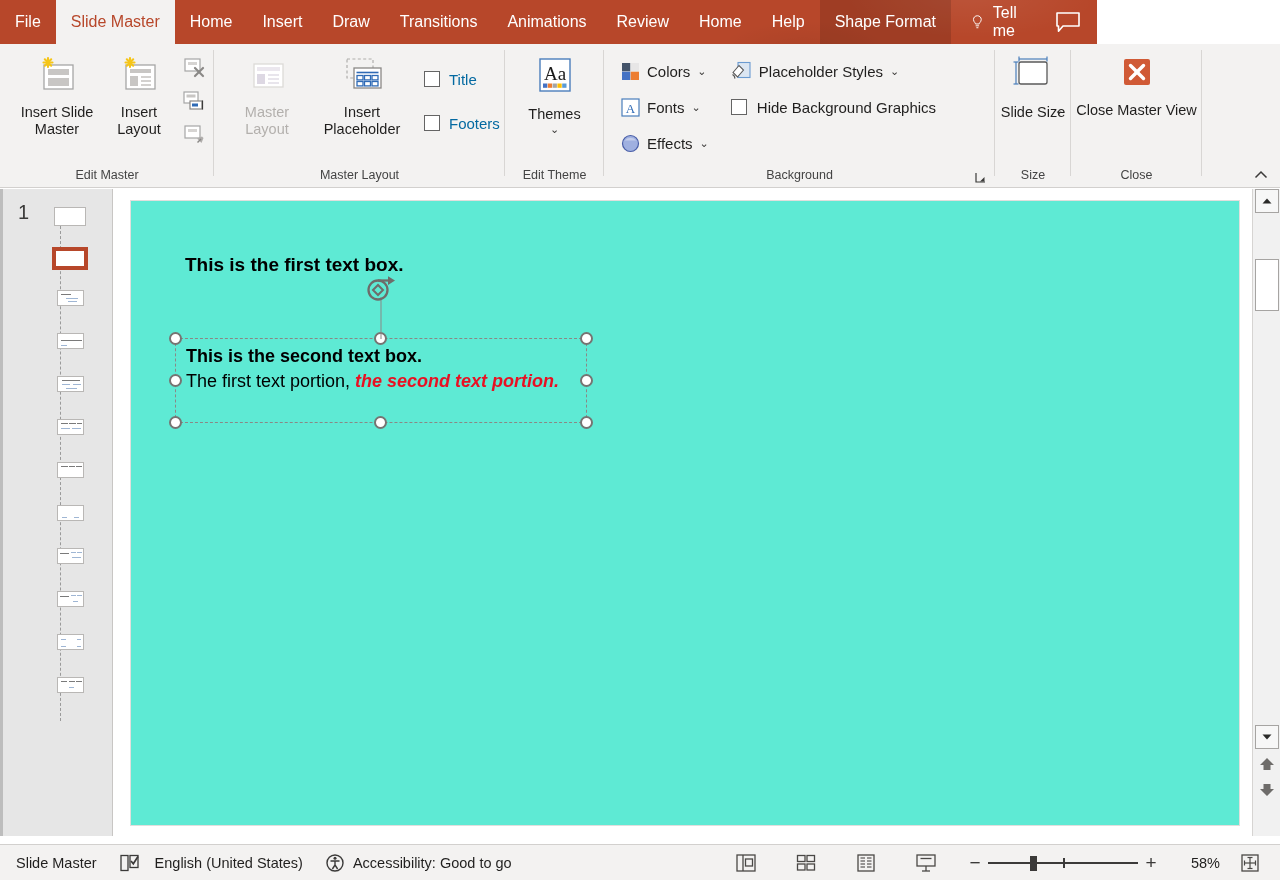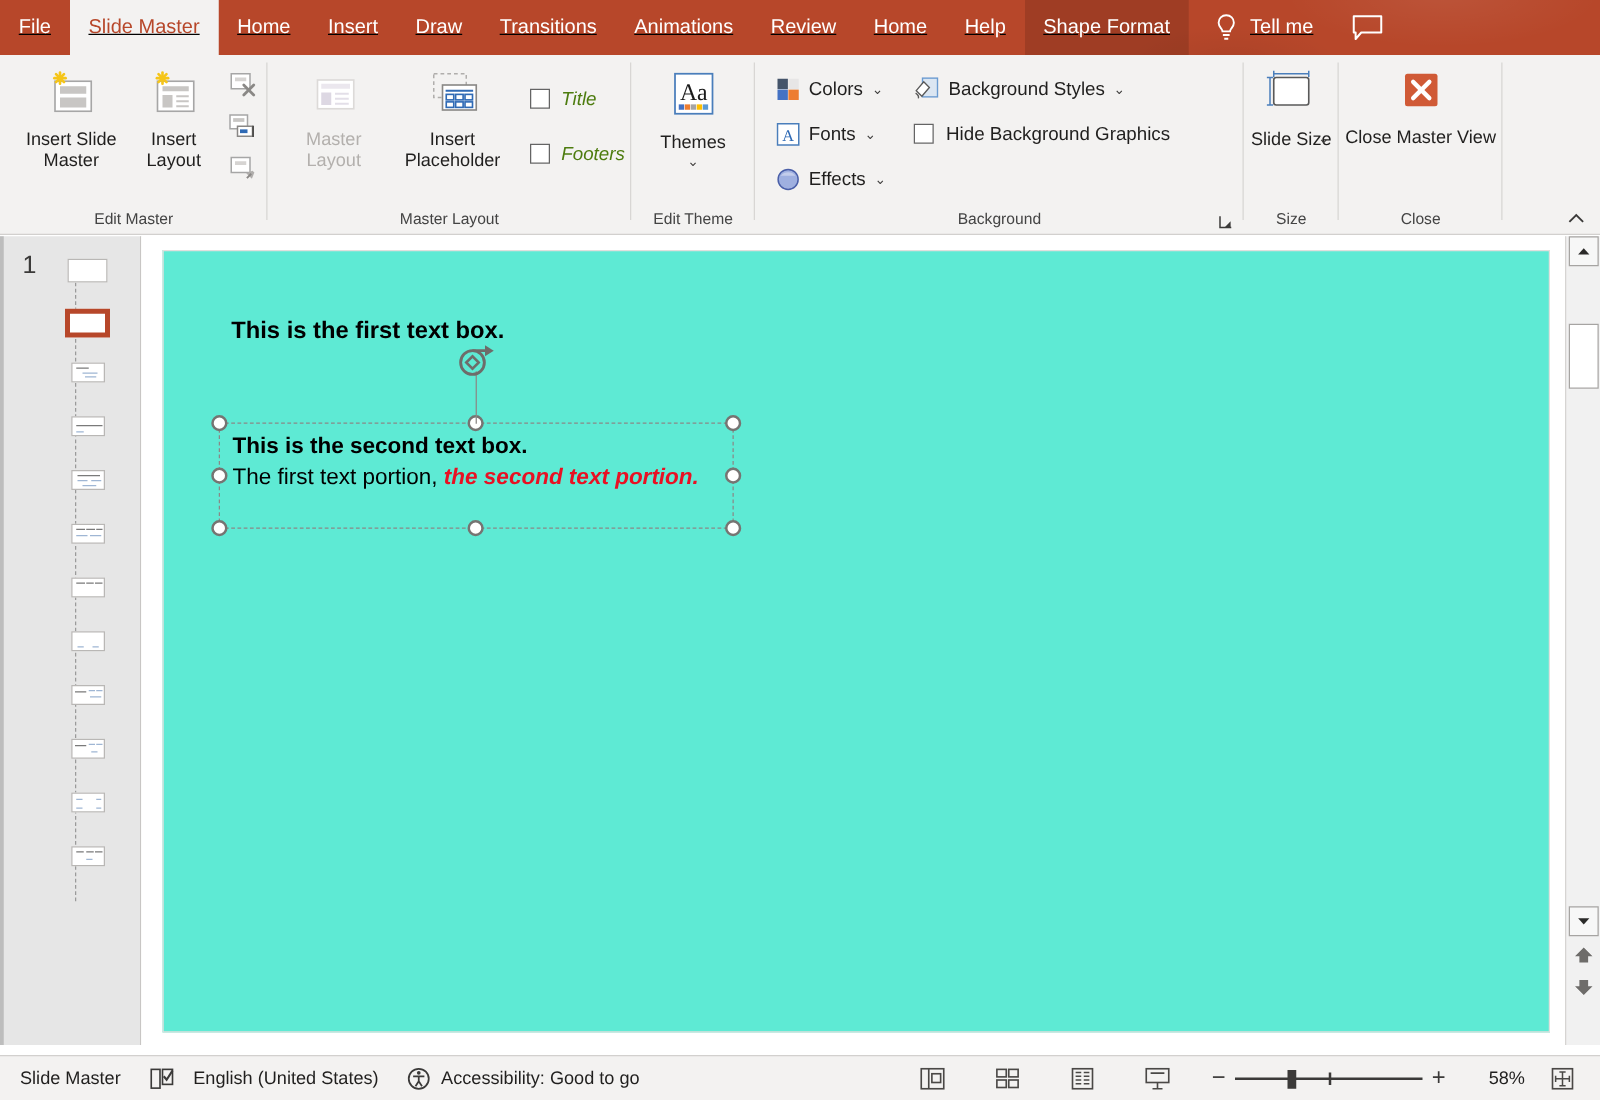--- a/index.html
+++ b/index.html
@@ -6,23 +6,23 @@
   html, body {
     width: 1280px; height: 880px;
     font-family: "Liberation Sans", sans-serif;
     background: #ffffff;
     overflow: hidden;
   }
   #app { position: relative; width: 1280px; height: 880px; }
 
   
   .tabbar {
-    position: absolute; left: 0; top: 0; width: 1280px; height: 44px;
+    position: absolute; left: 0; top: 0; width: 1097px; height: 44px;
     background: #b7472a;
-    display: flex; align-items: stretch; text-decoration: underline;
+    display: flex; align-items: stretch;
   }
   .tabbar::after {
     content: ""; position: absolute; right: 0; top: 0; width: 420px; height: 44px;
     background: radial-gradient(ellipse 180px 60px at 70% -10%, rgba(255,255,255,.07), rgba(255,255,255,0) 70%),
                 radial-gradient(ellipse 120px 40px at 30% 110%, rgba(0,0,0,.06), rgba(0,0,0,0) 70%);
     pointer-events: none;
   }
   .tab {
     display: flex; align-items: center; justify-content: center;
     padding: 0 15px; height: 44px;
@@ -62,21 +62,21 @@
     width: 78px; display: flex; flex-direction: column; align-items: center;
     padding-top: 4px; cursor: default;
   }
   .bigbtn .lbl {
     font-size: 14.5px; color: #201f1e; text-align: center; line-height: 17px;
     margin-top: 6px; width: 80px;
   }
   .smallcol { display: flex; flex-direction: column; padding-top: 3px; gap: 3px; }
   .smallbtn { width: 30px; height: 30px; display: flex; align-items: center; justify-content: center; }
 
-  .chkrow { display: flex; align-items: center; gap: 9px; height: 30px; font-size: 15px; color: #4d7c0f; font-style: italic; }
+  .chkrow { display: flex; align-items: center; gap: 9px; height: 30px; font-size: 15px; color: #0369a1; }
   .chkbox {
     width: 16px; height: 16px; border: 1.4px solid #646464; background: #fff; flex: none;
   }
   .chkcol { display: flex; flex-direction: column; gap: 14px; padding: 14px 0 0 8px; }
 
   .iconrow { display: flex; align-items: center; gap: 7px; height: 30px; font-size: 15px; color: #201f1e; }
   .chev { font-size: 11px; color: #3b3a39; }
 
   .dlglauncher {
     position: absolute; right: 6px; bottom: 2px; width: 16px; height: 16px;
@@ -387,21 +387,21 @@
           </div>
         </div>
 
         <div style="display:flex;flex-direction:column;gap:6px;margin-left:22px;">
           <div class="iconrow">
             <svg width="21" height="20" viewBox="0 0 21 20">
               <rect x="7" y="1.5" width="12" height="15" fill="#dbe6f2" stroke="#6a9bd1" stroke-width="1.1"></rect>
               <path d="M2 11.5l6-7 4.5 4.5-6 7z" fill="#ffffff" stroke="#5a5a5a" stroke-width="1.1"></path>
               <path d="M1.5 13.5c1.5 1 2.8 2.3 2.2 4.2" fill="none" stroke="#5a5a5a" stroke-width="1.1"></path>
             </svg>
-            <span>Background Styles</span>
+            <span>Placeholder Styles</span>
             <span class="chev">⌄</span>
           </div>
           <div class="iconrow" style="gap:10px;">
             <span class="chkbox"></span>
             <span>Hide Background Graphics</span>
           </div>
         </div>
       </div>
       <div class="rgroup-label">Background</div>
       <div class="dlglauncher">

